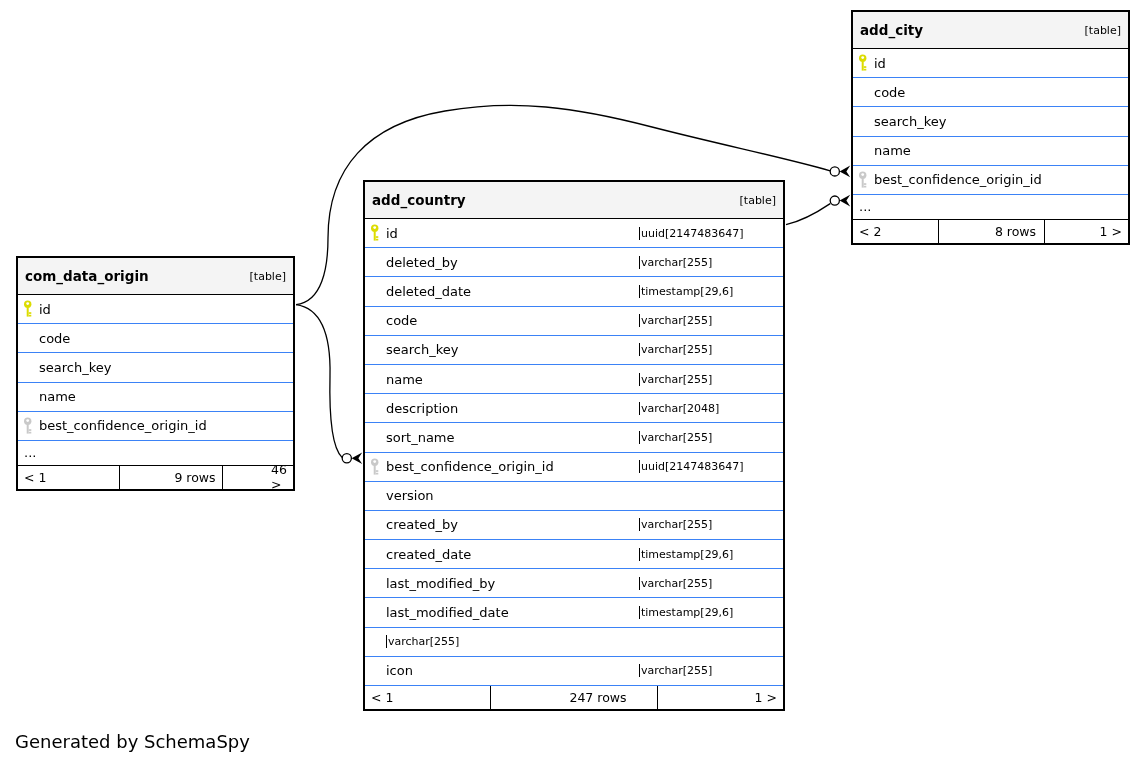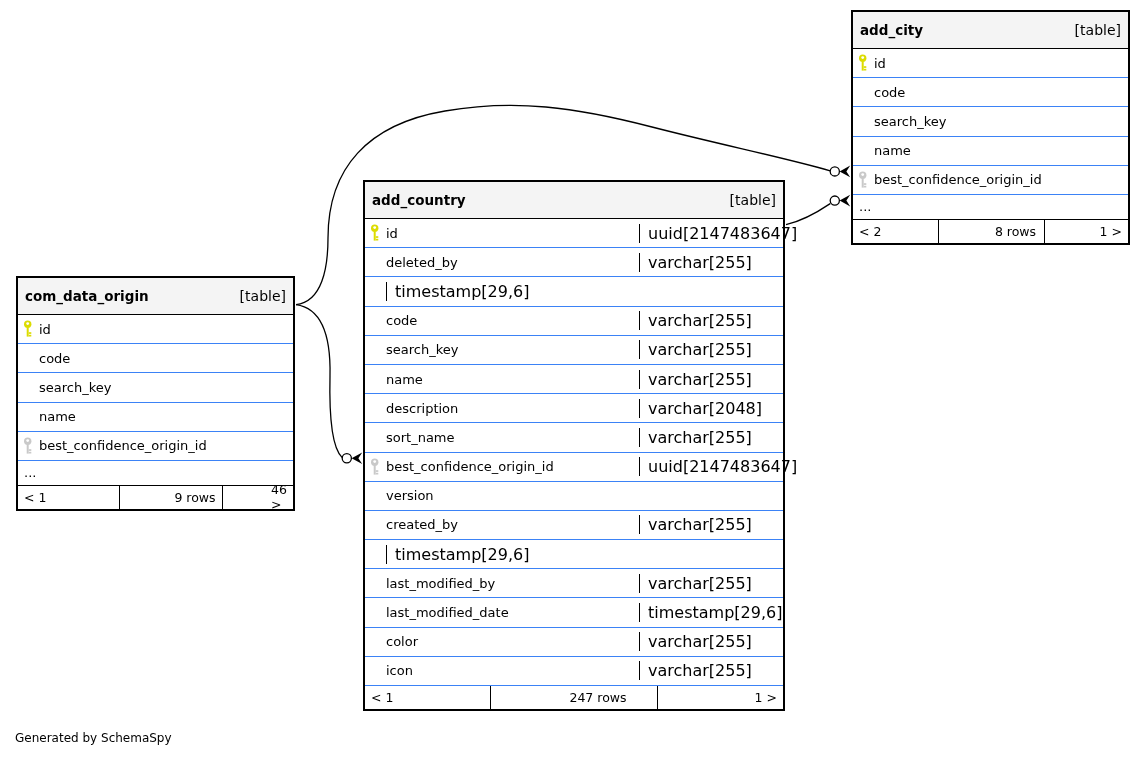--- a/index.html
+++ b/index.html
@@ -17,62 +17,62 @@
   .tbl{
     position:absolute;z-index:2;background:#fff;
     border:2px solid #000;box-sizing:border-box;
   }
   .hdr{
     height:28px;background:#f4f4f4;border-bottom:1px solid #000;
     display:flex;align-items:center;justify-content:space-between;
     padding:18px 7px;box-sizing:border-box;
   }
   .hdr .nm{font-weight:bold;font-size:13.5px;letter-spacing:0;}
-  .hdr .bd{font-size:14px;}
+  .hdr .bd{font-size:11px;}
   .row{
     height:29.2px;display:flex;align-items:center;
     border-bottom:1px solid #3b82f6;box-sizing:border-box;
   }
   .keycell{width:21px;flex:none;display:flex;align-items:center;padding-left:5px;box-sizing:border-box;}
   .lbl{flex:1;display:flex;align-items:center;font-size:13px;white-space:nowrap;overflow:hidden;}
   .typ{
     width:144px;flex:none;border-left:1px solid #000;box-sizing:border-box;
-    display:flex;align-items:center;padding-left:8px;font-size:16px;white-space:nowrap;
+    display:flex;align-items:center;padding-left:1px;font-size:11px;white-space:nowrap;
   }
   .ell{
     height:25px;display:flex;align-items:center;padding-left:6px;
     font-size:13px;border-bottom:1px solid #000;box-sizing:border-box;
   }
   .ftr{height:23px;display:flex;font-size:12.5px;box-sizing:border-box;}
   .ftr>div{display:flex;align-items:center;box-sizing:border-box;padding-left:48px;}
   .ftr .c1{padding-left:6px;justify-content:flex-start;}
   .ftr .c2{justify-content:center;border-left:1px solid #000;}
   .ftr .c3{flex:1;justify-content:flex-end;padding-right:6px;border-left:1px solid #000;}
-  .credit{position:absolute;left:15px;top:731px;font-size:12px;z-index:2;}
+  .credit{position:absolute;left:15px;top:731px;font-size:18px;z-index:2;}
 </style>
 </head>
 <body>
 
 <svg class="edges" width="1145" height="761" viewBox="0 0 1145 761">
 
   <path class="edge" d="M 296,304.6 C 320,308 331,332 330,376 C 329,420 333,449 342.2,457.6"></path>
   <circle class="odot" cx="346.8" cy="458.2" r="4.6"></circle>
   <path class="crow" d="M 351.6,458.2 L 362.2,452.4 L 358.4,458.2 L 362.2,464 Z"></path>
 
   <path class="edge" d="M 296,304.6 C 322,302 328,268 328,238 C 328,168 368,124 445,111 C 515,99 575,107 652,127 C 722,145 786,158 830.2,170.8"></path>
   <circle class="odot" cx="834.8" cy="171.4" r="4.6"></circle>
   <path class="crow" d="M 839.6,171.4 L 850.2,165.6 L 846.4,171.4 L 850.2,177.2 Z"></path>
 
   <path class="edge" d="M 786,224.6 C 802,221 817,212.5 830.2,203.6"></path>
   <circle class="odot" cx="834.8" cy="200.6" r="4.6"></circle>
   <path class="crow" d="M 839.6,200.6 L 850.2,194.8 L 846.4,200.6 L 850.2,206.4 Z"></path>
 </svg>
 
 <div id="tables">
-    <div class="tbl" style="left: 16px; top: 276px; width: 279px;">
+    <div class="tbl" style="left: 16px; top: 256px; width: 279px;">
       <div class="hdr">
         <span class="nm">com_data_origin</span>
         <span class="bd">[table]</span>
       </div>
       <div class="row">
         <span class="keycell">
           <svg viewBox="0 0 10 18" width="10" height="18">
             <circle cx="4.7" cy="4.2" r="3.7" fill="#dcdc00"></circle>
             <circle cx="4.7" cy="3.6" r="1.4" fill="#ffffff"></circle>
             <rect x="3.7" y="7.4" width="2" height="9.2" fill="#dcdc00"></rect>
@@ -131,20 +131,21 @@
         <span class="lbl">id</span>
         <span class="typ">uuid[2147483647]</span>
       </div>
       <div class="row">
         <span class="keycell"></span>
         <span class="lbl">deleted_by</span>
         <span class="typ">varchar[255]</span>
       </div>
       <div class="row">
         <span class="keycell"></span>
+        <span class="lbl">deleted_date</span>
         <span class="typ">timestamp[29,6]</span>
       </div>
       <div class="row">
         <span class="keycell"></span>
         <span class="lbl">code</span>
         <span class="typ">varchar[255]</span>
       </div>
       <div class="row">
         <span class="keycell"></span>
         <span class="lbl">search_key</span>
@@ -182,35 +183,35 @@
         <span class="keycell"></span>
         <span class="lbl">version</span>
       </div>
       <div class="row">
         <span class="keycell"></span>
         <span class="lbl">created_by</span>
         <span class="typ">varchar[255]</span>
       </div>
       <div class="row">
         <span class="keycell"></span>
+        <span class="lbl">created_date</span>
         <span class="typ">timestamp[29,6]</span>
       </div>
       <div class="row">
         <span class="keycell"></span>
         <span class="lbl">last_modified_by</span>
         <span class="typ">varchar[255]</span>
       </div>
       <div class="row">
         <span class="keycell"></span>
         <span class="lbl">last_modified_date</span>
         <span class="typ">timestamp[29,6]</span>
       </div>
       <div class="row">
         <span class="keycell"></span>
-        <span class="lbl">color</span>
         <span class="typ">varchar[255]</span>
       </div>
       <div class="row">
         <span class="keycell"></span>
         <span class="lbl">icon</span>
         <span class="typ">varchar[255]</span>
       </div>
       <div class="ftr">
         <div class="c1" style="width: 125px;">&lt; 1</div>
         <div class="c2" style="width: 167px;">247 rows</div>

